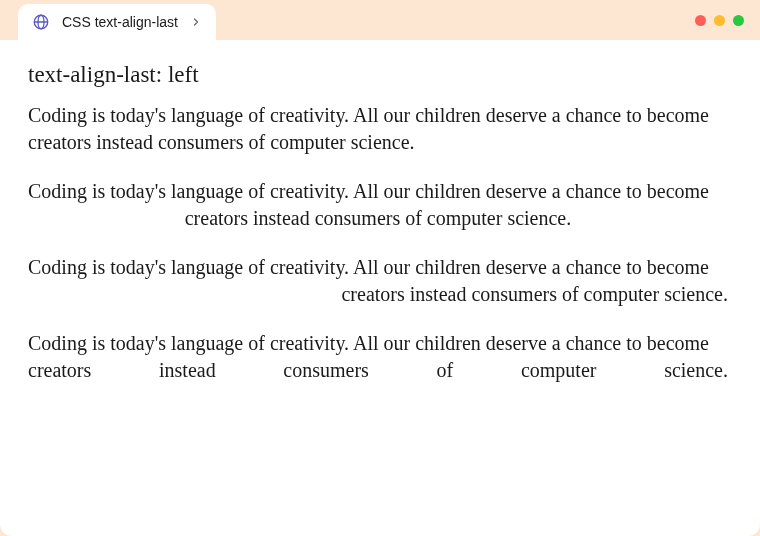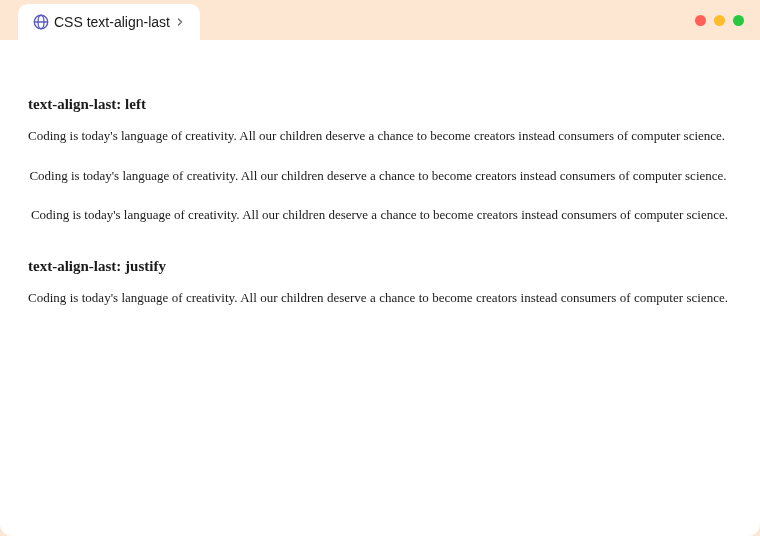--- a/index.html
+++ b/index.html
@@ -22,21 +22,21 @@
       align-items: center;
       justify-content: space-between;
       height: 40px;
       padding: 0 16px 0 0;
       position: relative;
     }
 
     .tab {
       display: flex;
       align-items: center;
-      gap: 4px;
+      gap: 12px;
       background: #ffffff;
       height: 36px;
       margin-top: 4px;
       padding: 0 14px;
       border-radius: 10px 10px 0 0;
       font-size: 14px;
       color: #1a1a1a;
       margin-left: 18px;
     }
 
@@ -69,28 +69,27 @@
 
     .content {
       background: #ffffff;
       height: calc(536px - 40px);
       padding: 22px 28px;
       font-family: Georgia, "Times New Roman", serif;
       color: #1a1a1a;
     }
 
     .heading {
-      font-weight: bold;
-      font-size: 15px;
+      font-weight: normal;
+      font-size: 23px;
       margin-bottom: 14px;
-      margin-top: 34px;
     }
 
     .para {
-      font-size: 13px;
+      font-size: 20px;
       line-height: 1.35;
       margin-bottom: 22px;
       width: 700px;
     }
 
     .para-left { text-align: left; text-align-last: left; }
     .para-center { text-align: left; text-align-last: center; }
     .para-right { text-align: left; text-align-last: right; }
     .para-justify { text-align: left; text-align-last: justify; }
   </style>
@@ -122,16 +121,15 @@
 
 <div class="content">
 
   <div class="heading">text-align-last: left</div>
   <div class="para para-left">Coding is today's language of creativity. All our children deserve a chance to become creators instead consumers of computer science.</div>
 
   <div class="para para-center">Coding is today's language of creativity. All our children deserve a chance to become creators instead consumers of computer science.</div>
 
   <div class="para para-right">Coding is today's language of creativity. All our children deserve a chance to become creators instead consumers of computer science.</div>
 
-  <div class="heading">text-align-last: justify</div>
   <div class="para para-justify">Coding is today's language of creativity. All our children deserve a chance to become creators instead consumers of computer science.</div>
 
 </div>
 
 </body></html>

